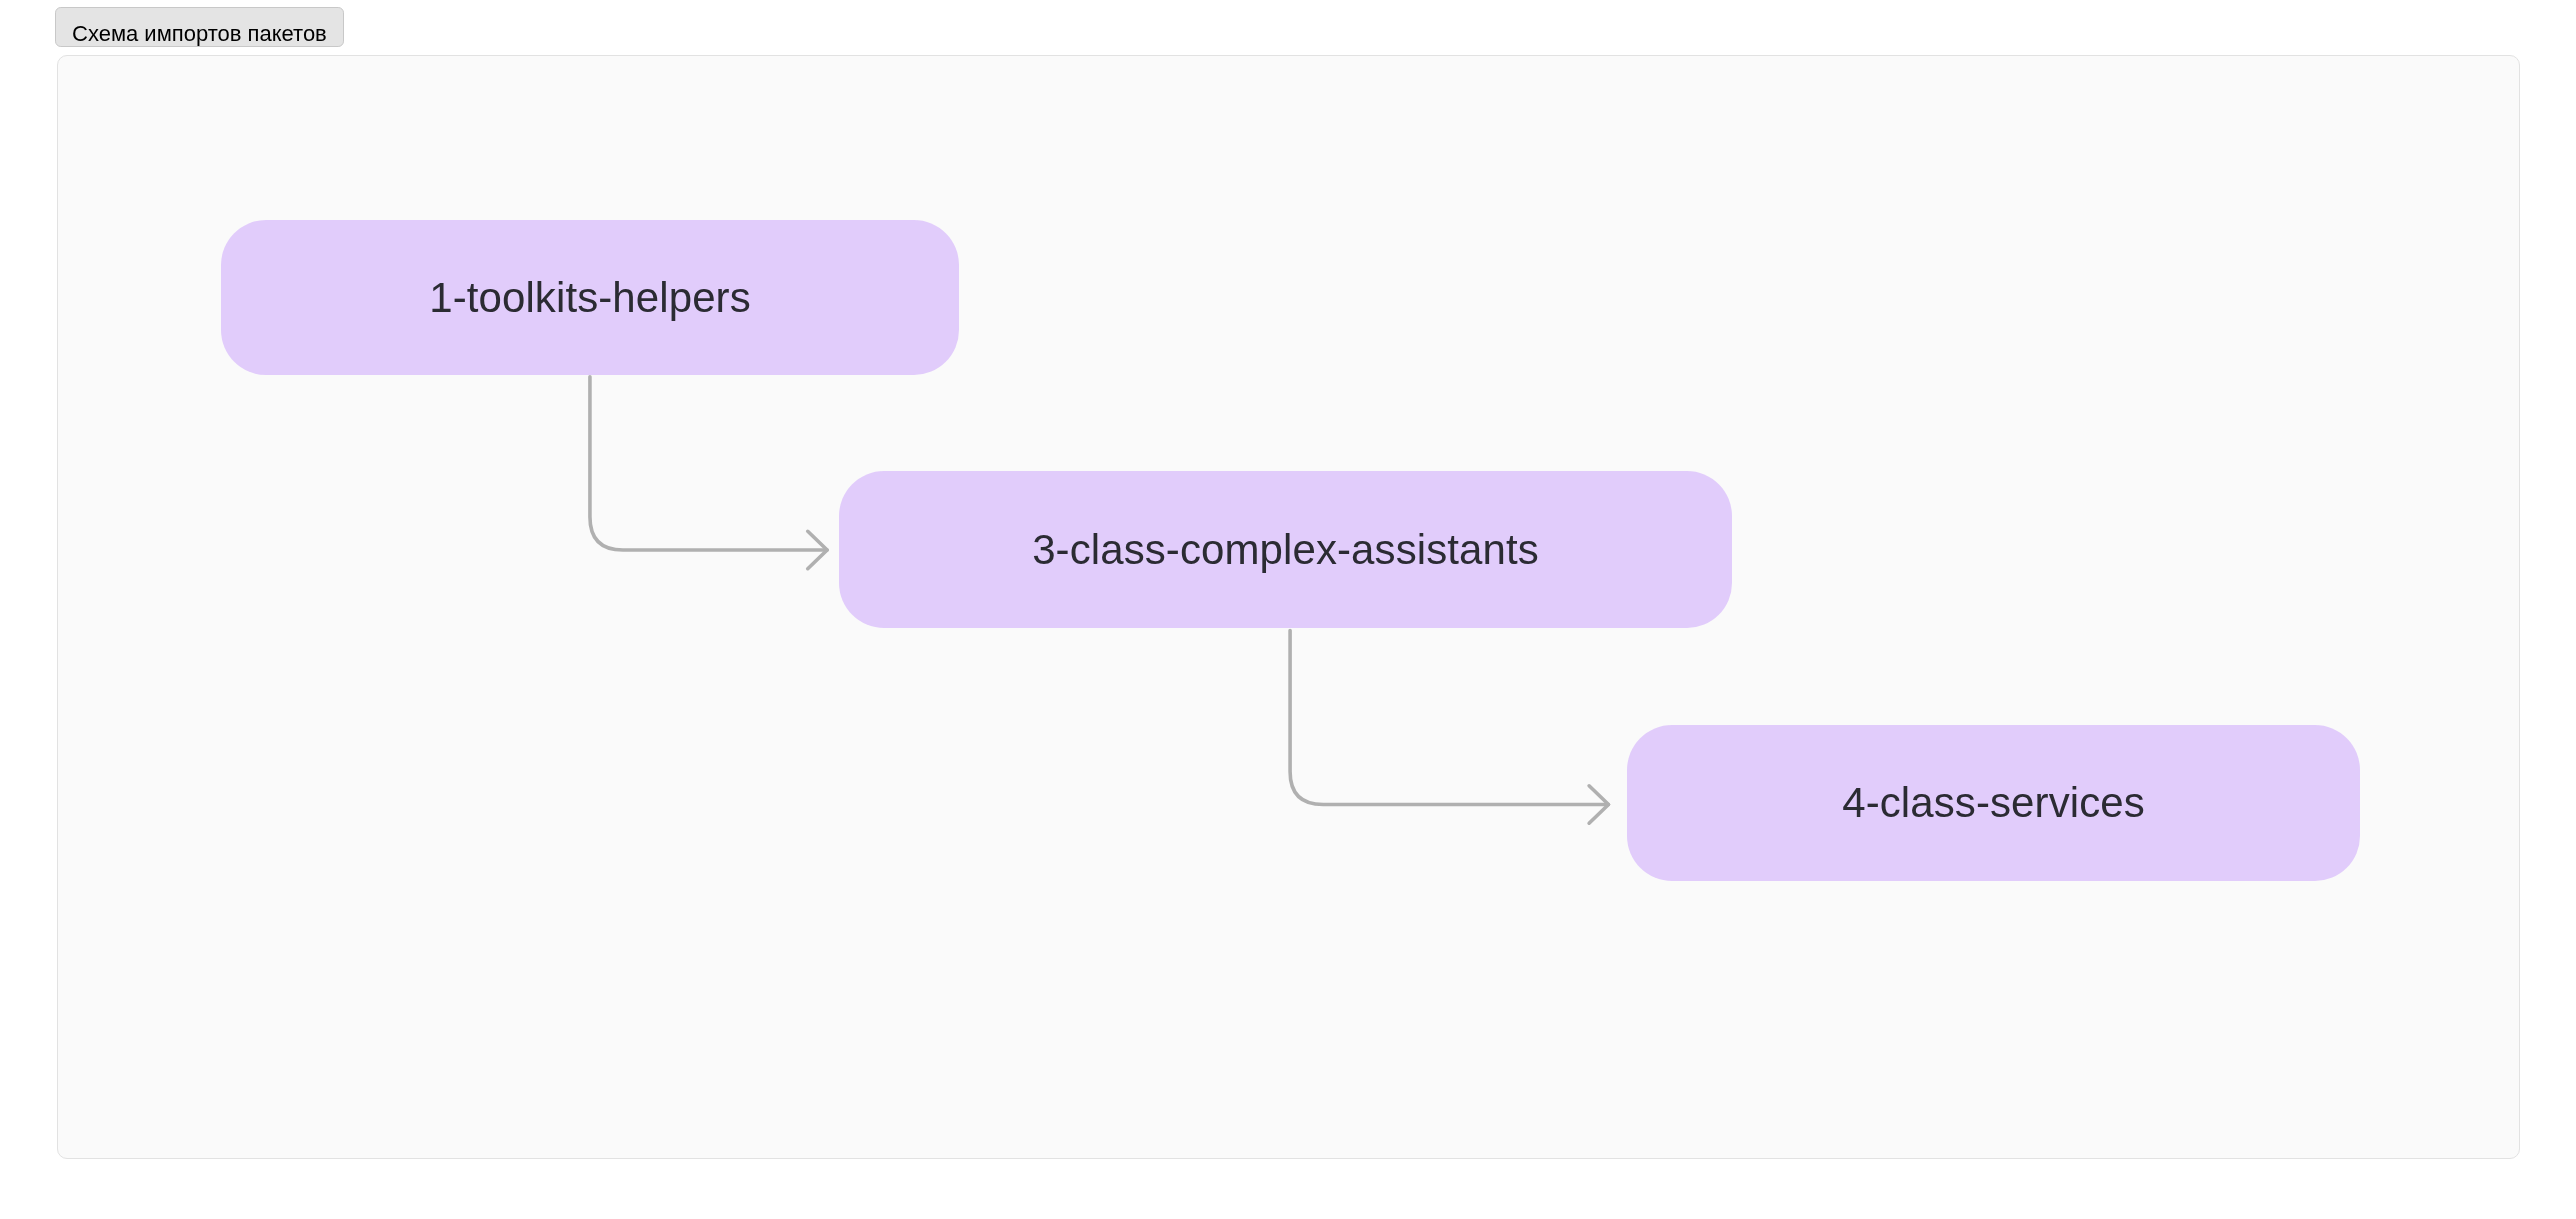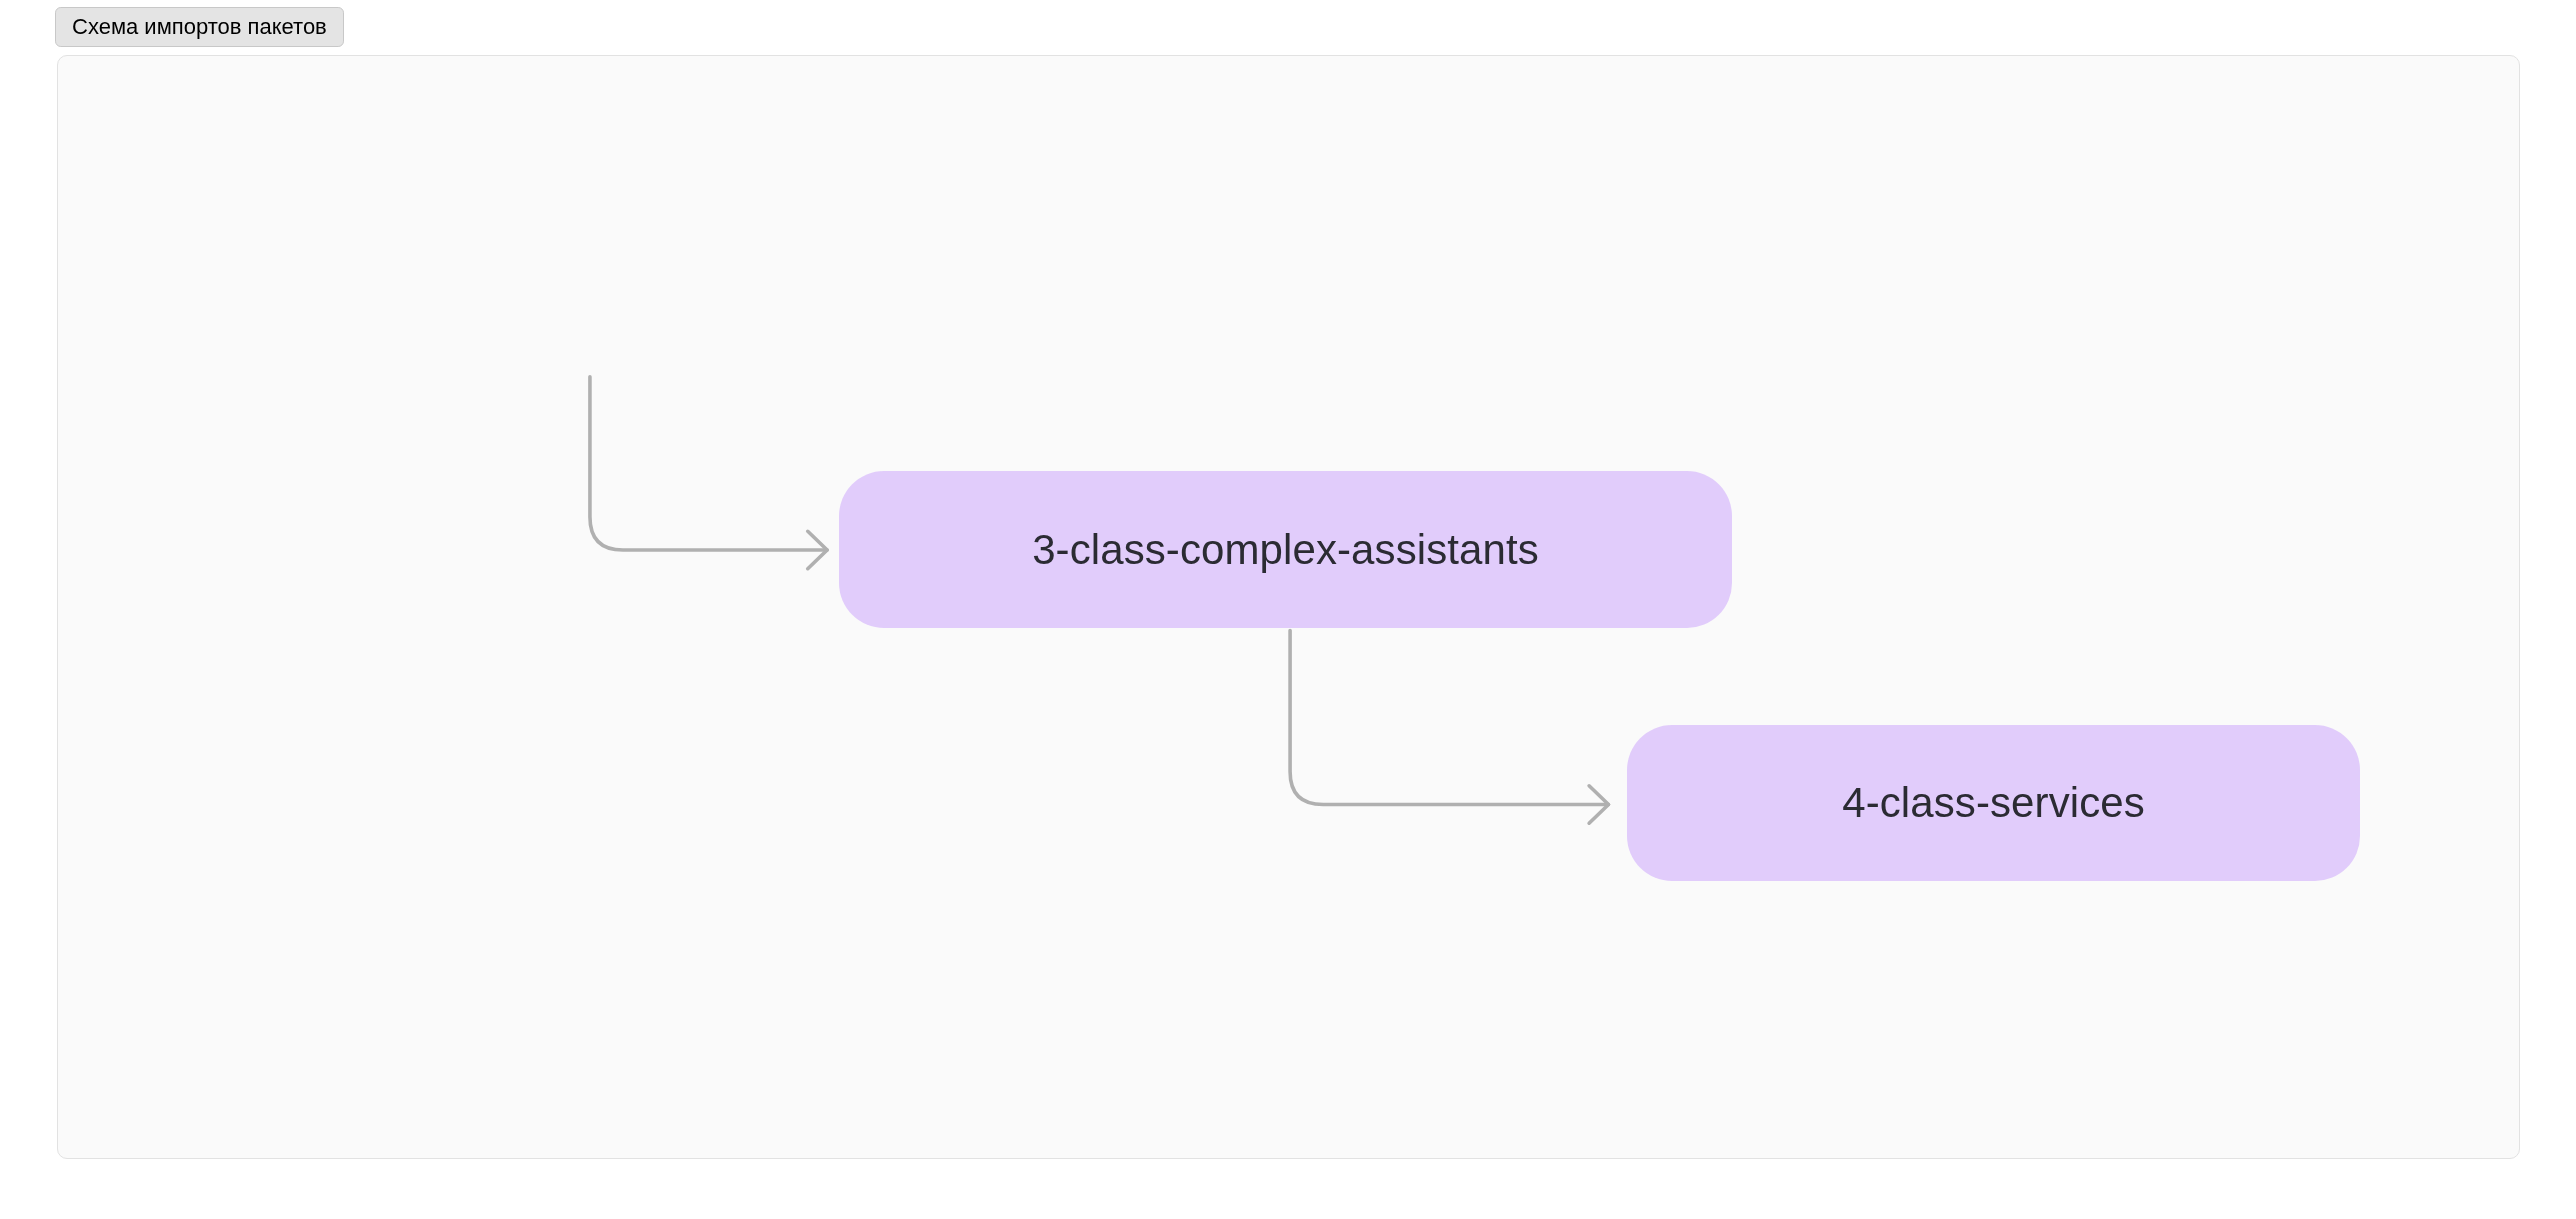--- a/index.html
+++ b/index.html
@@ -14,23 +14,22 @@
     position: relative;
     overflow: hidden;
   }
 
   
   #diagram-title-button {
     position: absolute;
     left: 55px;
     top: 7.2px;
     height: 40px;
-    padding: 0 16px;
+    padding: 15px 16px;
     display: flex;
-    align-items: center;
     background: #e4e4e4;
     border: 0.7px solid #c8c8c8;
     border-radius: 5.8px;
     box-sizing: border-box;
     cursor: pointer;
     user-select: none;
   }
   #diagram-title-button .title-text {
     font-size: 22px;
     line-height: 1;
@@ -125,20 +124,23 @@
         <path d="M 740 446 L 740 641 Q 740 687 786 687 L 1070 687" fill="none" stroke="#b0b0b0" stroke-width="5" stroke-linecap="round" stroke-linejoin="round"></path>
         <path d="M 1043 661 L 1070 687 L 1043 713" fill="none" stroke="#b0b0b0" stroke-width="5" stroke-linecap="round" stroke-linejoin="round"></path>
       </g>
 
       <g>
         <path d="M 1714 799 L 1714 995 Q 1714 1041 1760 1041 L 2157 1041" fill="none" stroke="#b0b0b0" stroke-width="5" stroke-linecap="round" stroke-linejoin="round"></path>
         <path d="M 2130 1015 L 2157 1041 L 2130 1067" fill="none" stroke="#b0b0b0" stroke-width="5" stroke-linecap="round" stroke-linejoin="round"></path>
       </g>
     </svg>
 
+    <div class="graph-node" id="node-toolkits-helpers">
+      <span class="node-label">1-toolkits-helpers</span>
+    </div>
 
     <div class="graph-node" id="node-class-complex-assistants">
       <span class="node-label">3-class-complex-assistants</span>
     </div>
 
     <div class="graph-node" id="node-class-services">
       <span class="node-label">4-class-services</span>
     </div>
 
   </div>

